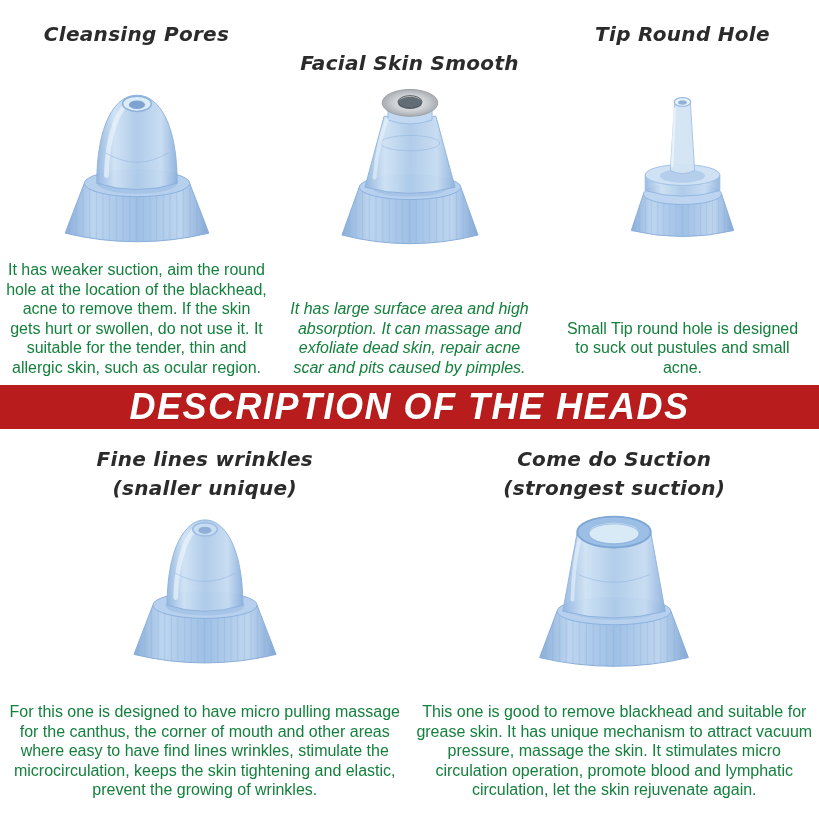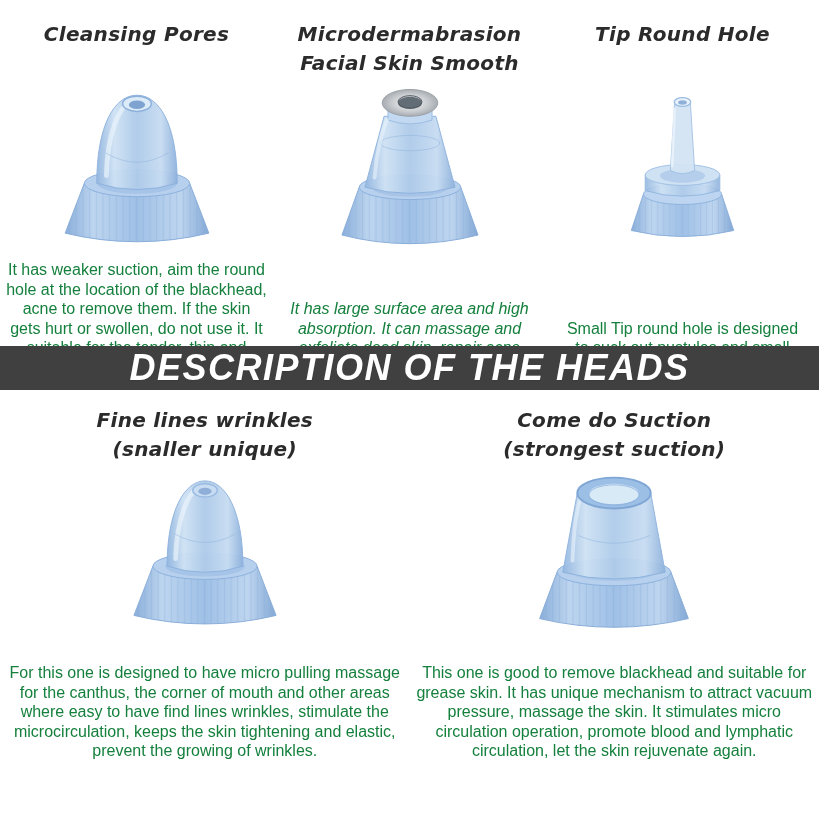--- a/index.html
+++ b/index.html
@@ -20,22 +20,22 @@
   }
   .bottom-row {
     height:379px;
     display:grid;
     grid-template-columns:1fr 1fr;
   }
 
   
   .banner {
     height:44px;
-    background:#404040;
-    display:flex; align-items:center; justify-content:center;
+    background:#b91c1c;
+    display:flex; align-items:center; justify-content:center;margin-top:39px;
   }
   .banner-text {
     font-family:"Liberation Sans", sans-serif;
     font-weight:bold; font-style:italic;
     font-size:36px; letter-spacing:1.5px;
     color:#ffffff;
     white-space:nowrap;
     text-shadow:0 1px 1px rgba(0,0,0,0.08);
   }
 
@@ -124,21 +124,21 @@
           <ellipse cx="95" cy="22" rx="8.5" ry="4.5" fill="#7fa3d0"></ellipse>
         </svg>
       </div>
       <div class="card-desc">
         <span class="desc-inner w260">It has weaker suction, aim the round hole at the location of the blackhead, acne to remove them. If the skin gets hurt or swollen, do not use it. It suitable for the tender, thin and allergic skin, such as ocular region.</span>
       </div>
     </div>
 
     <div class="card">
       <div class="card-title">
-        <span>Microdermabrasion</span><br>
+        <br>
         <span>Facial Skin Smooth</span>
       </div>
       <div class="head-figure">
         <svg viewBox="0 0 190 176" width="182" height="170">
           <path d="M42,108 L24,158 Q95,176 166,158 L148,108 Q95,122 42,108 Z" fill="url(#gSkirt)" stroke="#86abd8" stroke-width="1"></path>
           <path d="M42,108 L24,158 Q95,176 166,158 L148,108 Q95,122 42,108 Z" fill="url(#pRibs)" opacity="0.55"></path>
           <ellipse cx="95" cy="108" rx="53" ry="13" fill="#b6d0ee" stroke="#8bb0dc" stroke-width="1"></ellipse>
           <ellipse cx="95" cy="108" rx="40" ry="10" fill="#9dbde3" opacity="0.6"></ellipse>
           <path d="M68,34 L48,108 Q95,121 142,108 L122,34 Z" fill="url(#gBody)" opacity="0.96" stroke="#8bb0dc" stroke-width="1"></path>
           <ellipse cx="95" cy="62" rx="31" ry="8" fill="none" stroke="#8bb0dc" stroke-width="1" opacity="0.5"></ellipse>

